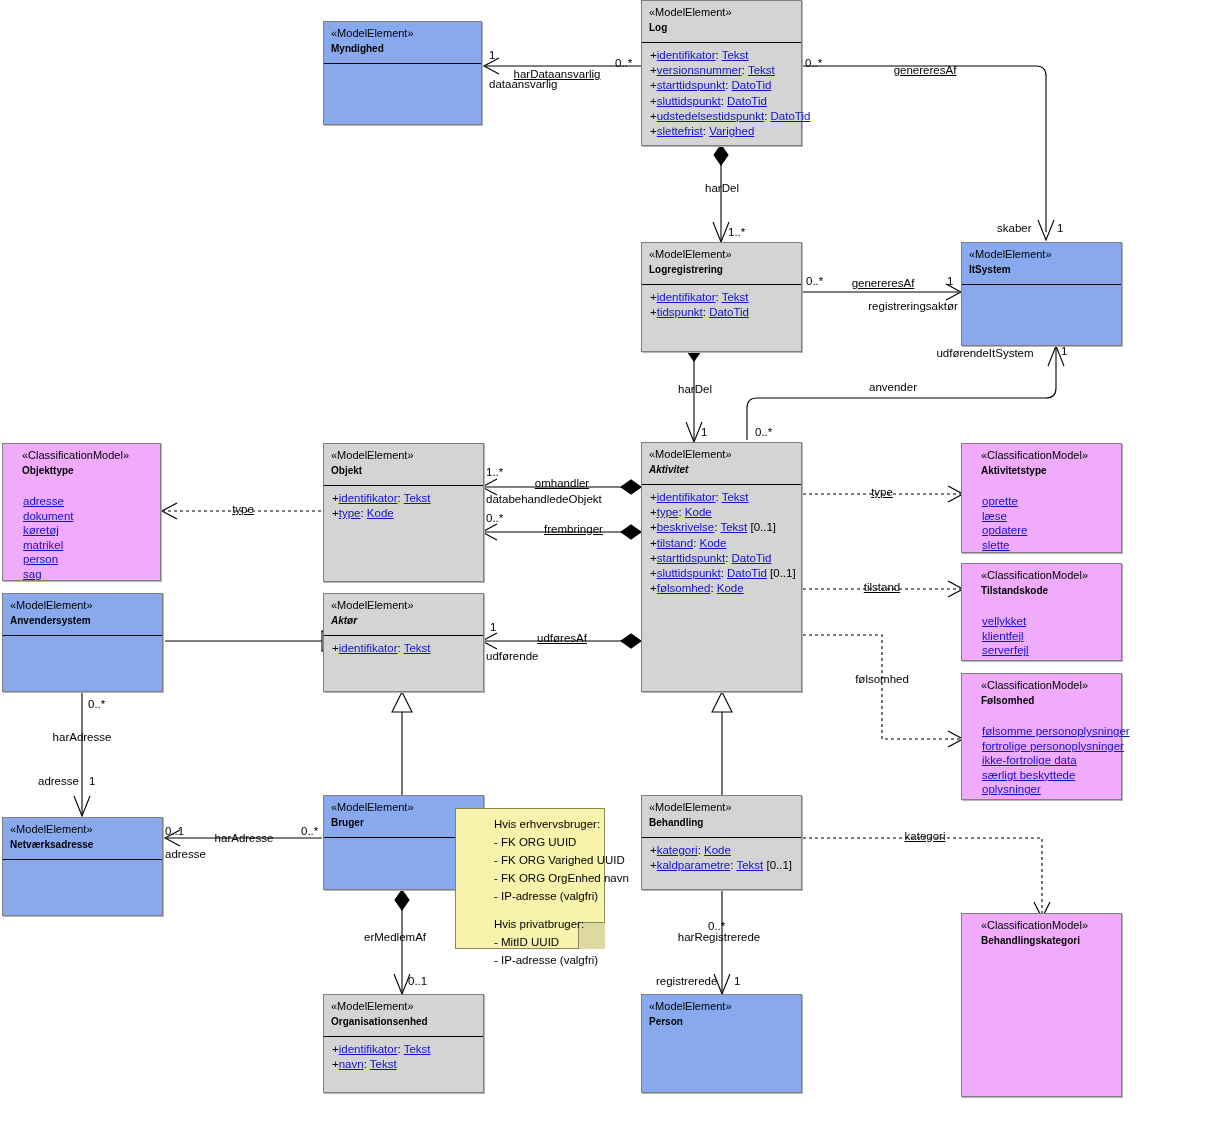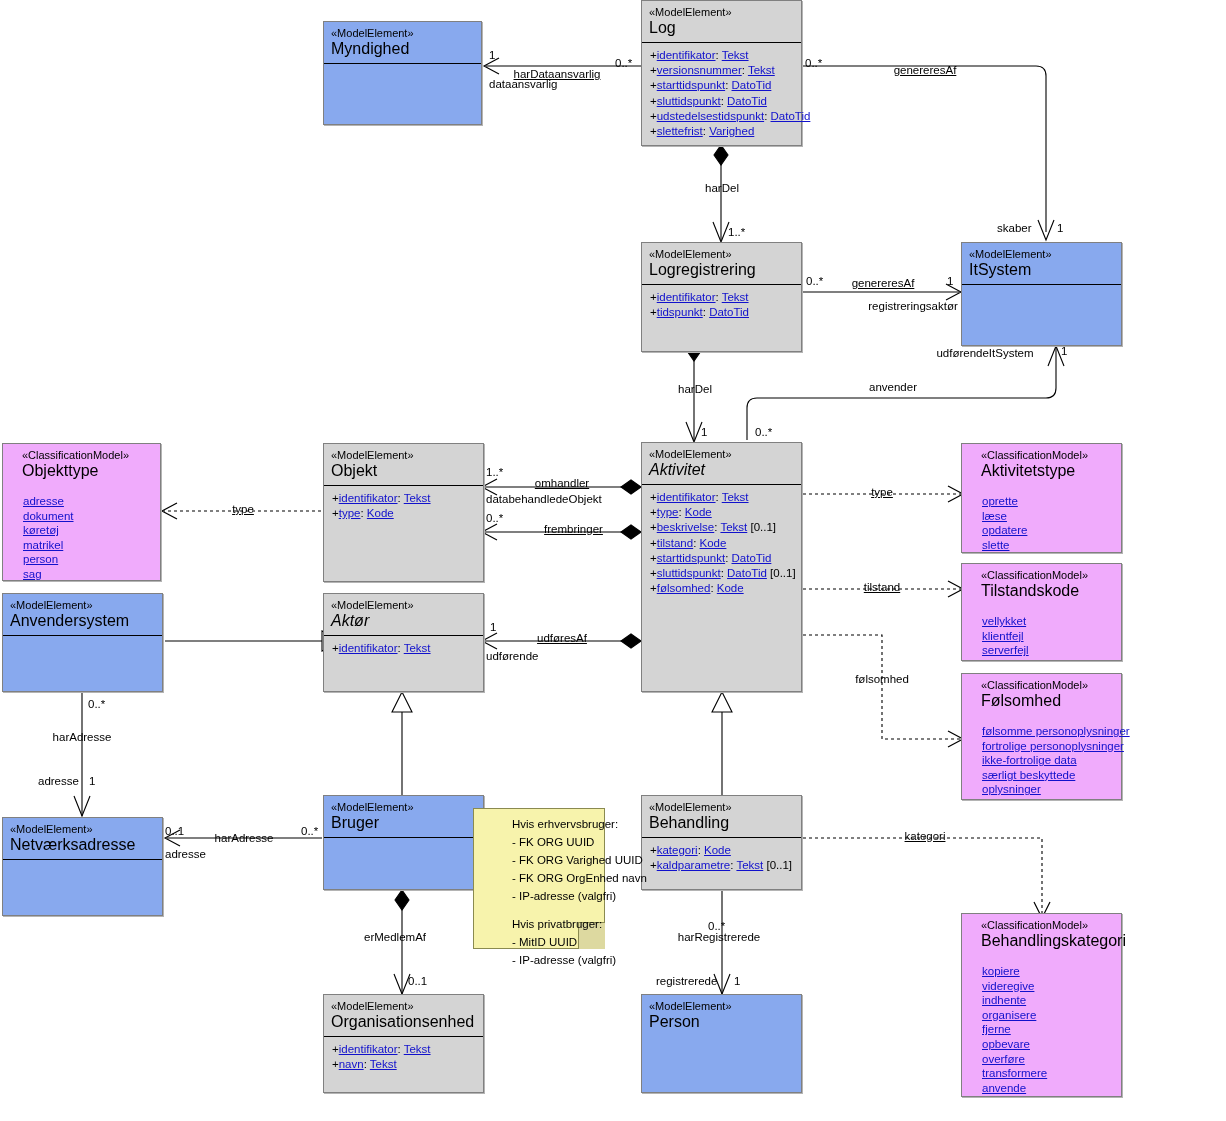--- a/index.html
+++ b/index.html
@@ -9,21 +9,21 @@
   svg.edges{position:absolute;left:0;top:0;width:1226px;height:1121px;pointer-events:none;}
 
   
   .uml{position:absolute;box-sizing:border-box;border:1px solid #808080;
        box-shadow:1px 1px 0 0 #b4b4b4;}
   .uml.grey{background:#d4d4d4;}
   .uml.blue{background:#88a9ee;}
   .uml.green{background:#f0abfc;padding-left:12px;}
   .uml .hdr{padding:5px 7px 6px 7px;}
   .uml .stereo{font-size:11px;color:#000;line-height:13px;white-space:nowrap;}
-  .uml .cname{font-size:16px;font-weight:normal;color:#000;line-height:17px;white-space:nowrap;}
+  .uml .cname{font-size:10px;font-weight:bold;color:#000;line-height:17px;white-space:nowrap;}
   .uml .cname.abstract{font-style:italic;}
   .uml .divider{border-top:1px solid #000;height:0;}
   .uml .attrs{padding:5px 7px 6px 8px;}
   .uml .attr{font-size:11.5px;line-height:15.2px;color:#000;white-space:nowrap;}
   .uml .attr .an{color:#1111cc;text-decoration:underline;}
   .uml .attr .ty{color:#1111cc;text-decoration:underline;}
   .uml .attr .mult{color:#000;}
   .uml .vals{padding:9px 7px 6px 8px;}
   .uml .val{font-size:11.5px;line-height:14.6px;color:#1111cc;text-decoration:underline;white-space:nowrap;}
 
@@ -366,31 +366,20 @@
       <div class="attr"><span>+</span><span class="an">kategori</span>: <span class="ty">Kode</span><span class="mult"></span></div>
       <div class="attr"><span>+</span><span class="an">kaldparametre</span>: <span class="ty">Tekst</span><span class="mult"> [0..1]</span></div>
     </div>
   </div>
 
   <div class="uml green" style="left:961px;top:913px;width:161px;height:184px;">
     <div class="hdr">
       <div class="stereo">«ClassificationModel»</div>
       <div class="cname">Behandlingskategori</div>
     </div>
-    <div class="vals">
-      <div class="val">kopiere</div>
-      <div class="val">videregive</div>
-      <div class="val">indhente</div>
-      <div class="val">organisere</div>
-      <div class="val">fjerne</div>
-      <div class="val">opbevare</div>
-      <div class="val">overføre</div>
-      <div class="val">transformere</div>
-      <div class="val">anvende</div>
-    </div>
   </div>
 
   <div class="uml grey" style="left:323px;top:994px;width:161px;height:99px;">
     <div class="hdr">
       <div class="stereo">«ModelElement»</div>
       <div class="cname">Organisationsenhed</div>
     </div>
     <div class="divider"></div>
     <div class="attrs">
       <div class="attr"><span>+</span><span class="an">identifikator</span>: <span class="ty">Tekst</span></div>
@@ -398,21 +387,21 @@
     </div>
   </div>
 
   <div class="uml blue" style="left:641px;top:994px;width:161px;height:99px;">
     <div class="hdr">
       <div class="stereo">«ModelElement»</div>
       <div class="cname">Person</div>
     </div>
   </div>
 
-  <div class="note" style="left:473px;top:808px;width:132px;height:141px;padding-left:38px;">
+  <div class="note" style="left:455px;top:808px;width:150px;height:141px;padding-left:38px;">
     <div class="nl">Hvis erhvervsbruger:</div>
     <div class="nl">- FK ORG UUID</div>
     <div class="nl">- FK ORG Varighed UUID</div>
     <div class="nl">- FK ORG OrgEnhed navn</div>
     <div class="nl">- IP-adresse (valgfri)</div>
     <div class="gap"></div>
     <div class="nl">Hvis privatbruger:</div>
     <div class="nl">- MitID UUID</div>
     <div class="nl">- IP-adresse (valgfri)</div>
     <div class="fold"></div>

